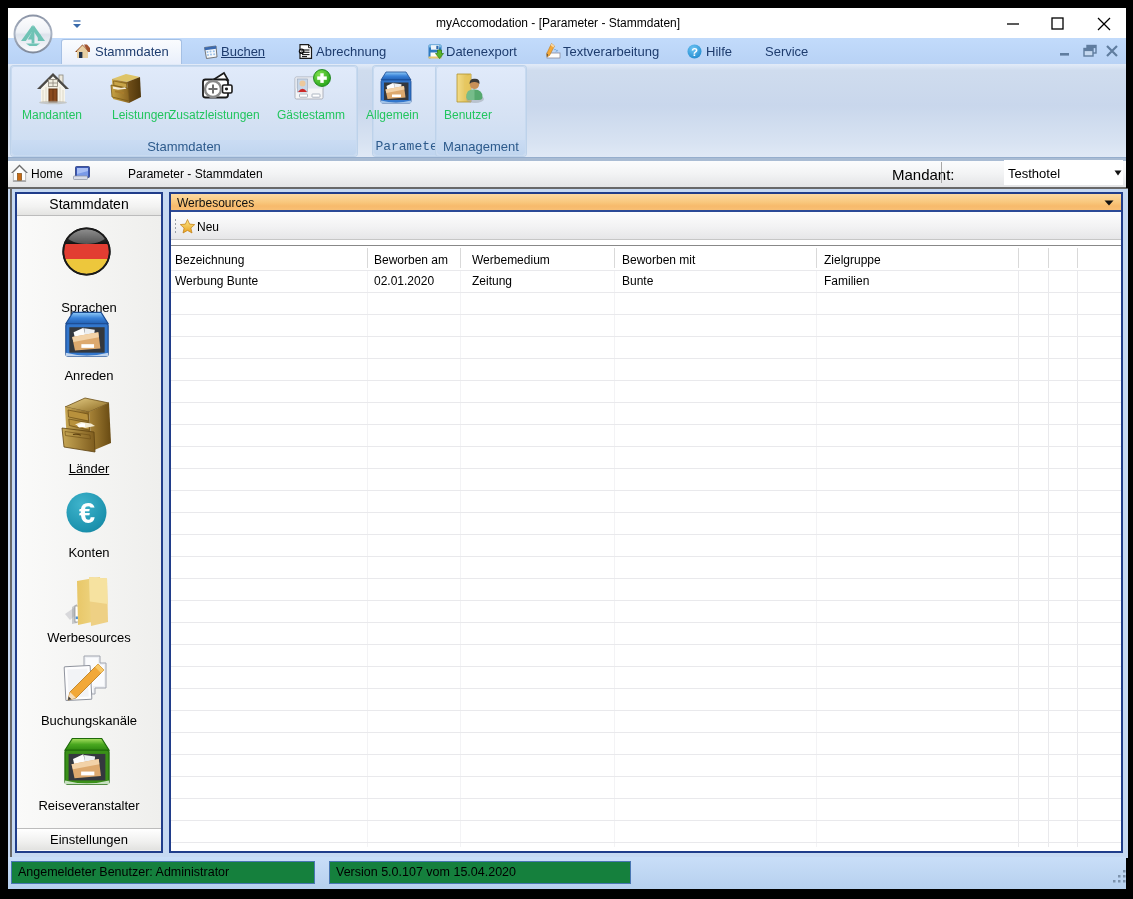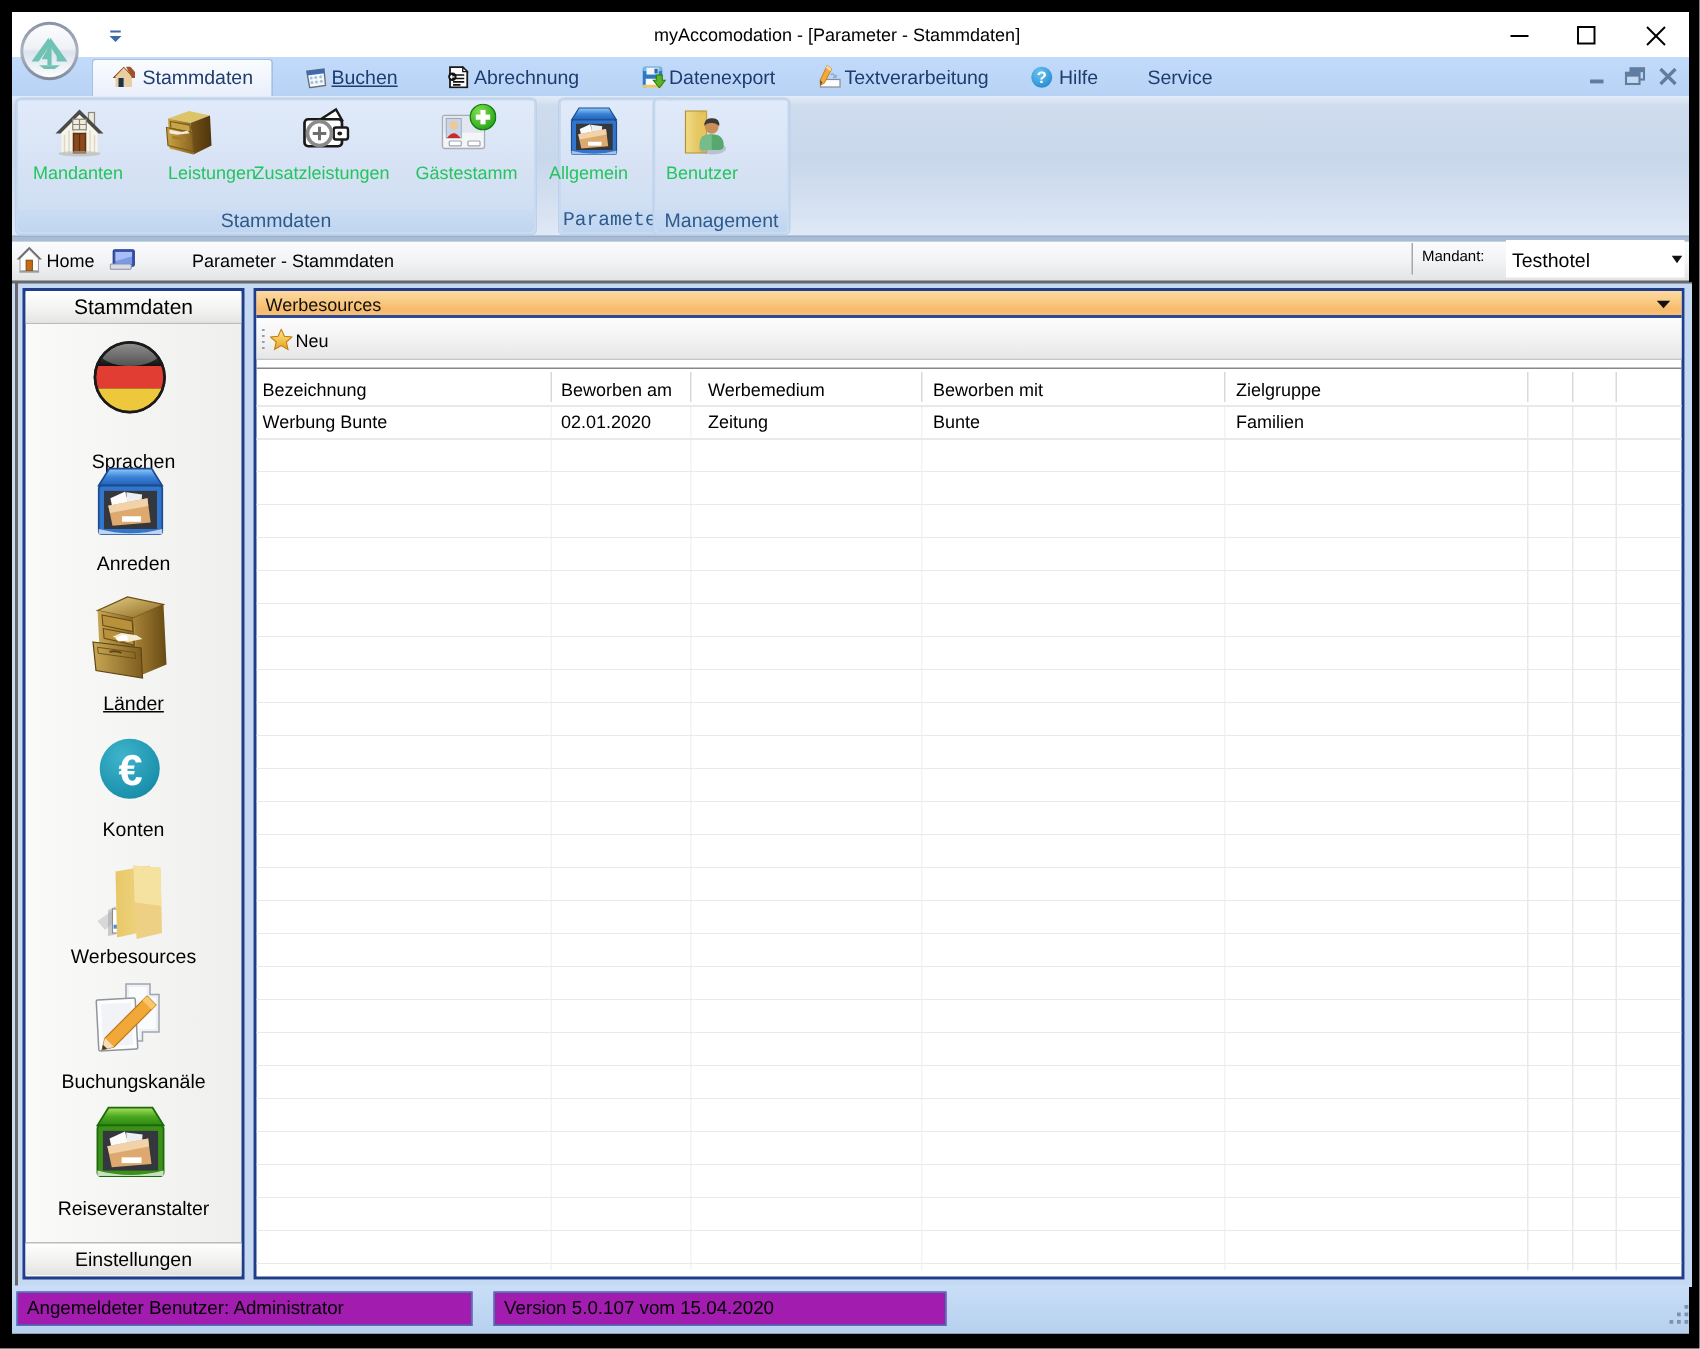--- a/index.html
+++ b/index.html
@@ -37,21 +37,21 @@
   #mainpanel{left:169px;top:192px;width:950px;height:657px;border:2px solid #203d8a;background:#fff;}
   #ohead{left:171px;top:194px;width:950px;height:16px;background:linear-gradient(#fcd9a2,#f9c87e 50%,#f7ba6c 75%,#f8bf74 100%);
      border-bottom:2px solid #2c4a96;}
   #otext{left:177px;top:196px;font-size:12px;color:#111;}
   #toolbar{left:171px;top:212px;width:950px;height:27px;
      background:linear-gradient(#fdfdfd,#f2f2f3 55%,#e6e6e8 100%);border-bottom:1px solid #c6c6c6;}
   .hdrtxt{position:absolute;top:253px;font-size:12px;color:#000;white-space:nowrap;}
   .rowtxt{position:absolute;top:274px;font-size:12px;color:#000;white-space:nowrap;}
   .vsep{position:absolute;width:1px;background:#d9d9d9;}
   #statusbar{left:8px;top:857px;width:1118px;height:32px;background:linear-gradient(#c9def8,#b6d0ee);}
-  .statbox{position:absolute;top:861px;height:21px;background:#a21caf;
+  .statbox{position:absolute;top:861px;height:21px;background:#15803d;
      border:1px solid #4876b2;line-height:21px;padding-left:6px;font-size:12.5px;}
   svg{display:block;}
 </style>
 </head>
 <body>
 <div class="abs" id="win"></div>
 <div class="abs" id="titlebar"></div>
 <div class="abs" style="left:436px;top:16px;font-size:12px;">myAccomodation - [Parameter - Stammdaten]</div>
 
 <svg class="abs" style="left:1005px;top:15px;" width="110" height="18" viewBox="0 0 110 18">
@@ -292,21 +292,21 @@
 </svg>
 <div class="ctext" style="left:31px;">Home</div>
 <svg class="abs" style="left:73px;top:166px;" width="17" height="15" viewBox="0 0 17 15">
  <rect x="2.5" y="0.5" width="14" height="11" rx="1" fill="#3a57b4" stroke="#2a3c80" stroke-width="0.8"></rect>
  <rect x="4" y="2" width="11" height="8" fill="#7a9ae8"></rect>
  <polygon points="4,2 15,2 15,5 4,8" fill="#a8bef4"></polygon>
  <rect x="0.5" y="10" width="14" height="3.5" rx="0.8" fill="#d8dce8" stroke="#8a90a0" stroke-width="0.7"></rect>
 </svg>
 <div class="ctext" style="left:108px;margin-left:20px;">Parameter - Stammdaten</div>
 <div class="abs" style="left:941px;top:162px;width:1px;height:21px;background:#a8a8a8;"></div>
-<div class="abs" style="left:948px;top:166px;font-size:10px;">Mandant:</div>
+<div class="abs" style="left:892px;top:166px;font-size:15px;">Mandant:</div>
 <div class="abs" style="left:1004px;top:160px;width:119px;height:25px;background:#fff;"></div>
 <div class="abs" style="left:1008px;top:166px;font-size:13px;">Testhotel</div>
 <svg class="abs" style="left:1114px;top:170px;" width="8" height="6" viewBox="0 0 8 6">
  <polygon points="0.5,0.5 7.5,0.5 4,5.5" fill="#111"></polygon>
 </svg>
 
 <div class="abs" id="content"></div>
 <div class="abs" id="sidebar"></div>
 <div class="abs" id="sbhead">Stammdaten</div>
 <div class="abs" id="sbfoot">Einstellungen</div>

